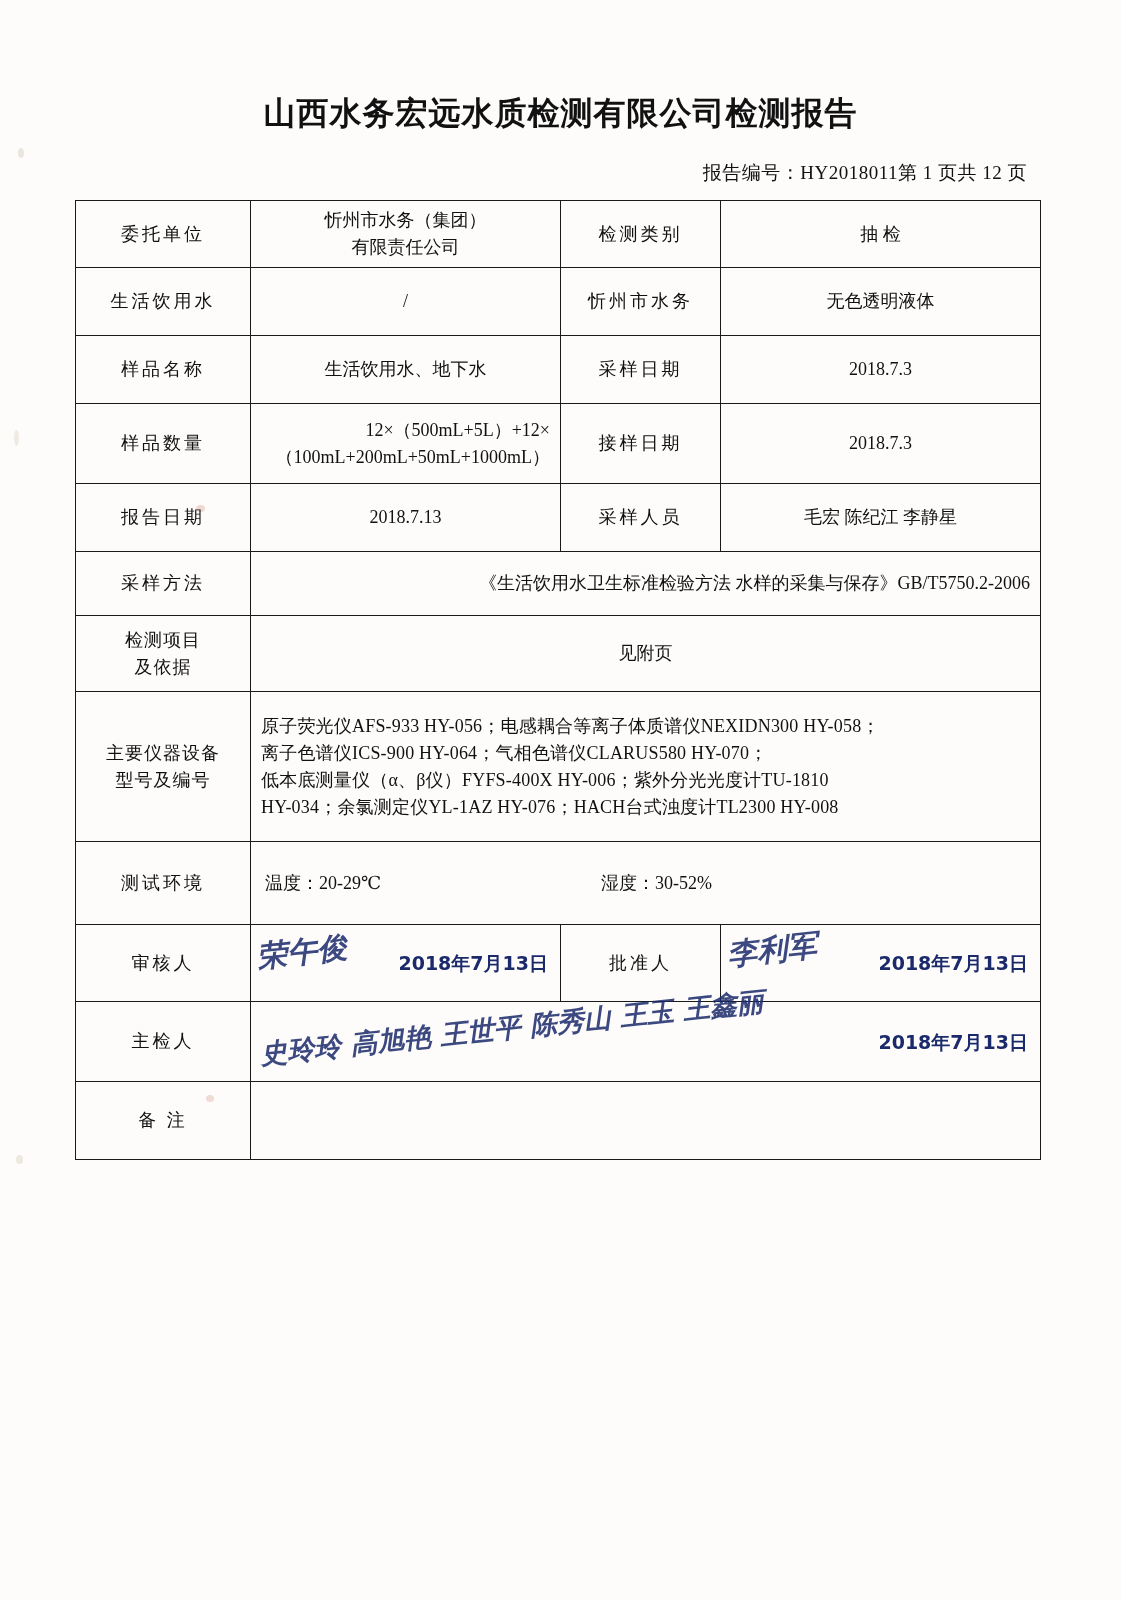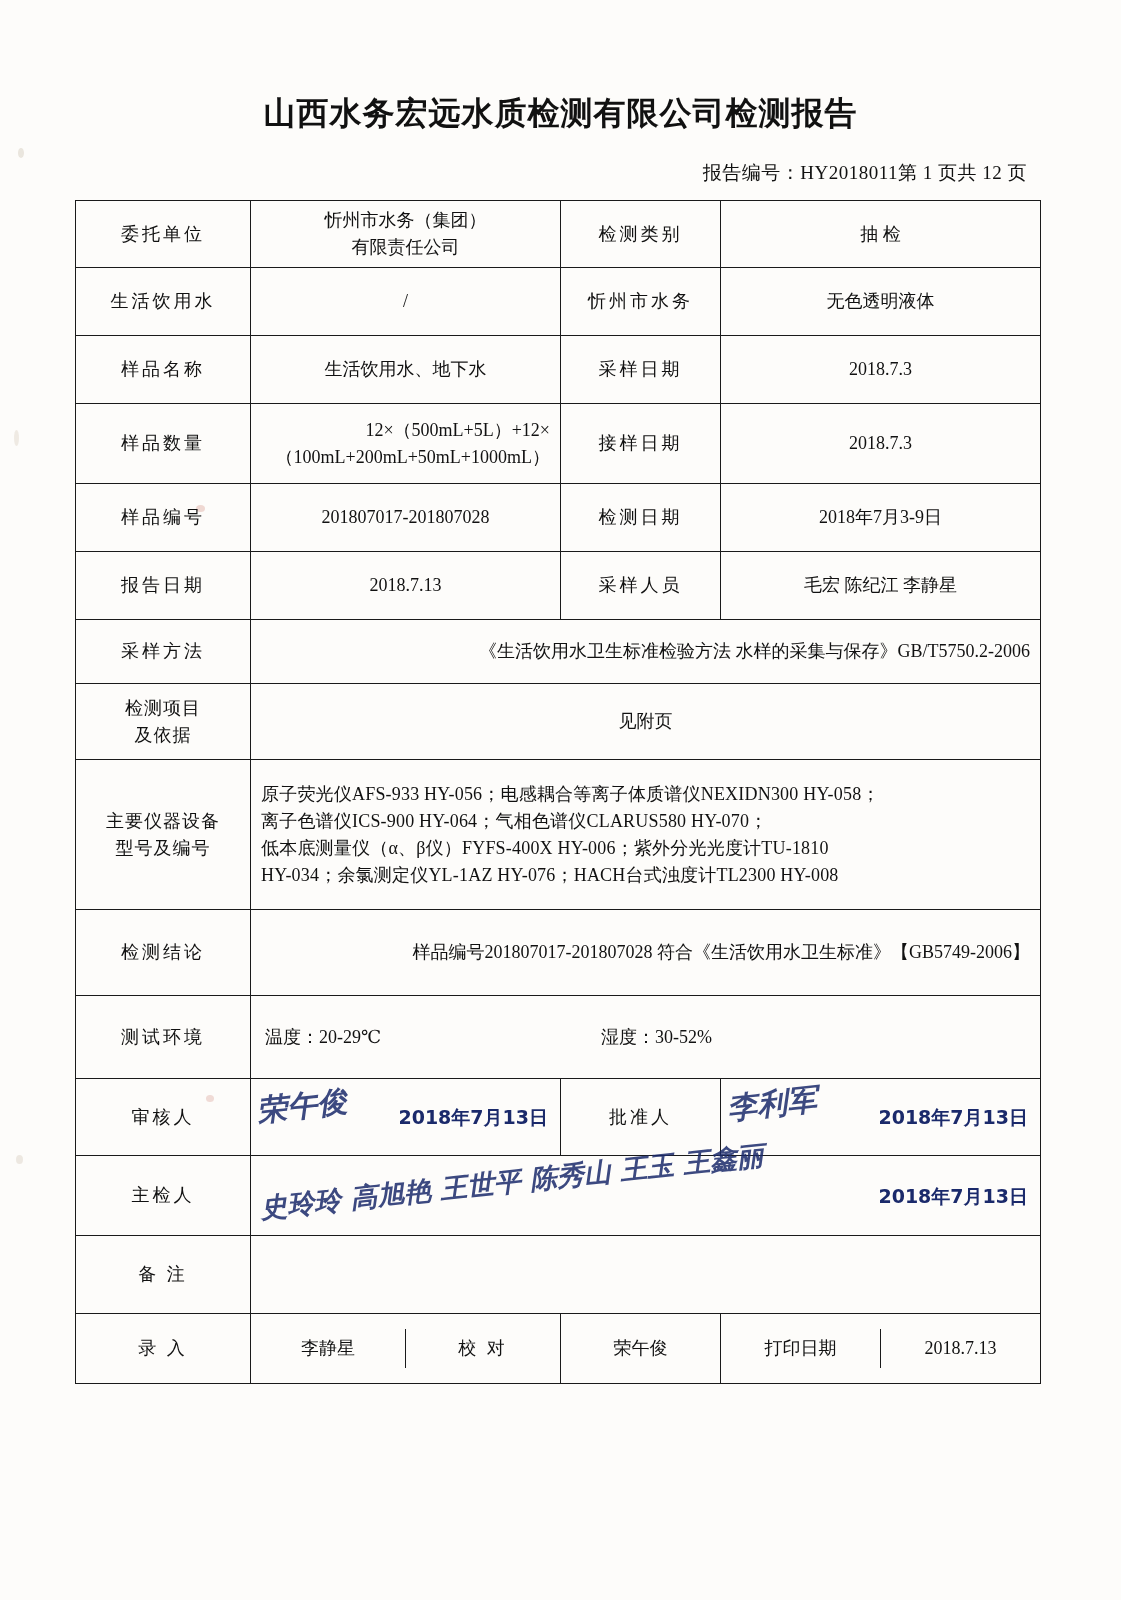--- a/index.html
+++ b/index.html
@@ -180,26 +180,20 @@
       <tr style="height:80px;">
         <td class="lbl">样品数量</td>
         <td class="ctr two-line small">
           <div>12×（500mL+5L）+12×</div>
           <div>（100mL+200mL+50mL+1000mL）</div>
         </td>
         <td class="lbl">接样日期</td>
         <td class="ctr">2018.7.3</td>
       </tr>
 
-      <tr style="height:68px;">
-        <td class="lbl">样品编号</td>
-        <td class="ctr">201807017-201807028</td>
-        <td class="lbl">检测日期</td>
-        <td class="ctr">2018年7月3-9日</td>
-      </tr>
 
       <tr style="height:68px;">
         <td class="lbl">报告日期</td>
         <td class="ctr">2018.7.13</td>
         <td class="lbl">采样人员</td>
         <td class="ctr">毛宏  陈纪江  李静星</td>
       </tr>
 
       <tr style="height:64px;">
         <td class="lbl">采样方法</td>
@@ -220,24 +214,20 @@
           <div>型号及编号</div>
         </td>
         <td class="lft instr" colspan="3">
           <div>原子荧光仪AFS-933   HY-056；电感耦合等离子体质谱仪NEXIDN300   HY-058；</div>
           <div>离子色谱仪ICS-900   HY-064；气相色谱仪CLARUS580   HY-070；</div>
           <div>低本底测量仪（α、β仪）FYFS-400X   HY-006；紫外分光光度计TU-1810</div>
           <div>HY-034；余氯测定仪YL-1AZ   HY-076；HACH台式浊度计TL2300   HY-008</div>
         </td>
       </tr>
 
-      <tr style="height:86px;">
-        <td class="lbl">检测结论</td>
-        <td class="lft small" colspan="3">样品编号201807017-201807028   符合《生活饮用水卫生标准》【GB5749-2006】</td>
-      </tr>
 
       <tr style="height:78px;">
         <td class="lbl">测试环境</td>
         <td class="env-cell" colspan="3">
           <span class="env-temp">温度：20-29℃</span>
           <span class="env-hum">湿度：30-52%</span>
         </td>
       </tr>
 
       <tr style="height:72px;">
@@ -259,41 +249,17 @@
           <span class="handwriting" style="left:8px;top:6px;font-size:27px;">史玲玲 高旭艳 王世平 陈秀山 王玉 王鑫丽</span>
           <span class="sig-date">2018年7月13日</span>
         </td>
       </tr>
 
       <tr style="height:78px;">
         <td class="lbl">备  注</td>
         <td class="lft" colspan="3"></td>
       </tr>
 
-      <tr style="height:70px;">
-        <td class="lbl">录  入</td>
-        <td class="ctr" style="padding:0;">
-          <table style="width:100%;border-collapse:collapse;table-layout:fixed;">
-            <tbody>
-                <tr>
-              <td style="border:none;border-right:1.5px solid #1a1a1a;text-align:center;font-size:18px;padding:6px;width:50%;">李静星</td>
-              <td style="border:none;text-align:center;font-size:18px;letter-spacing:3px;padding:6px;width:50%;">校  对</td>
-            </tr>
-          </tbody>
-            </table>
-        </td>
-        <td class="ctr">荣午俊</td>
-        <td class="ctr" style="padding:0;">
-          <table style="width:100%;border-collapse:collapse;table-layout:fixed;">
-            <tbody>
-                <tr>
-              <td style="border:none;border-right:1.5px solid #1a1a1a;text-align:center;font-size:18px;padding:6px;width:50%;">打印日期</td>
-              <td style="border:none;text-align:center;font-size:18px;padding:6px;width:50%;">2018.7.13</td>
-            </tr>
-          </tbody>
-            </table>
-        </td>
-      </tr>
 
     </tbody>
   </table>
 
 </div>
 
 </body></html>

